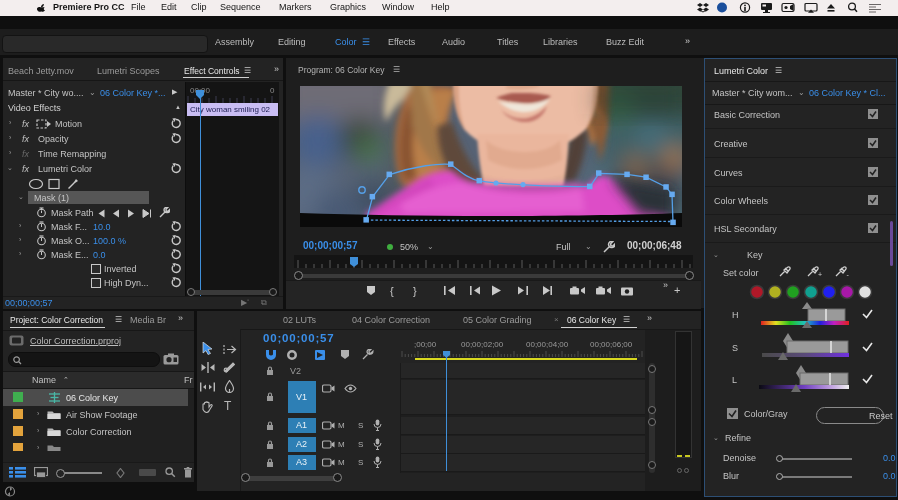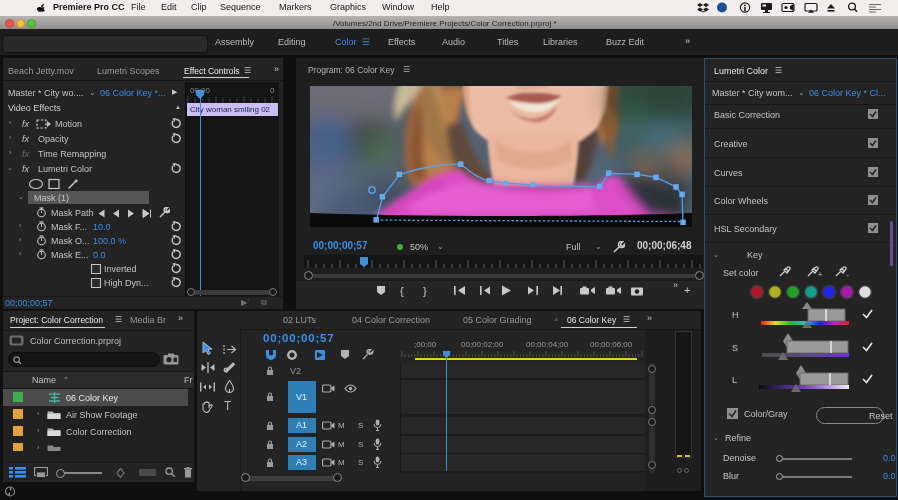--- a/index.html
+++ b/index.html
@@ -62,26 +62,20 @@
 
     <g stroke="#6a6666" stroke-width="1">
           <line x1="172" y1="2.5" x2="184" y2="2.5"></line>
           <line x1="172" y1="5" x2="179" y2="5"></line>
           <line x1="172" y1="7.5" x2="184" y2="7.5"></line>
           <line x1="172" y1="10" x2="179" y2="10"></line>
         </g>
   </svg>
 </div>
 
-<div class="abs" id="titlebar" style="left:0;top:16px;width:898px;height:13px;background:linear-gradient(#b6b3b3,#908d8d);border-bottom:1px solid #5a5858;">
-  <div class="abs" style="left:5px;top:3px;width:7px;height:7px;border-radius:50%;background:#f0564e;border:0.5px solid #c04840;"></div>
-  <div class="abs" style="left:16px;top:3px;width:7px;height:7px;border-radius:50%;background:#f6bd3e;border:0.5px solid #c29432;"></div>
-  <div class="abs" style="left:27px;top:3px;width:7px;height:7px;border-radius:50%;background:#56c63f;border:0.5px solid #47a033;"></div>
-  <div class="txt" style="left:333px;top:3px;font-size:8px;color:#262424;">/Volumes/2nd Drive/Premiere Projects/Color Correction.prproj *</div>
-</div>
 
 <div class="abs" id="tabbar" style="left:0;top:29px;width:898px;height:26px;background:#1d1d1d;color:#bdbdbd;font-size:9px;">
   <div class="abs" style="left:2px;top:6px;width:204px;height:16px;background:#292929;border-radius:4px;border:1px solid #131313;"></div>
   <div class="txt" style="left:215px;top:8px;">Assembly</div>
   <div class="txt" style="left:278px;top:8px;">Editing</div>
   <div class="txt" style="left:335px;top:8px;color:#3a8fea;">Color</div>
   <div class="txt" style="left:362px;top:8px;color:#3a8fea;">☰</div>
   <div class="txt" style="left:388px;top:8px;">Effects</div>
   <div class="txt" style="left:442px;top:8px;">Audio</div>
   <div class="txt" style="left:497px;top:8px;">Titles</div>
@@ -253,21 +247,21 @@
   <div class="txt" style="left:7px;top:4px;font-size:8.5px;color:#e8e8e8;">Project: Color Correction</div>
   <div class="abs" style="left:7px;top:16px;width:95px;height:1px;background:#d0d0d0;"></div>
   <div class="txt" style="left:112px;top:4px;font-size:8px;color:#c8c8c8;">☰</div>
   <div class="txt" style="left:127px;top:4px;color:#9b9b9b;text-align:center;">Media Br</div>
   <div class="txt" style="left:175px;top:2px;color:#c8c8c8;letter-spacing:-1px;">››</div>
   <div class="abs" style="left:0;top:19px;width:191px;height:1px;background:#171717;"></div>
   <svg class="abs" style="left:6px;top:24px;" width="15" height="11">
         <rect x="0.5" y="0.5" width="14" height="10" rx="2" fill="#6b6b6b"></rect>
         <rect x="3" y="2.5" width="9" height="6" rx="1" fill="#232323"></rect>
       </svg>
-  <div class="txt" style="left:27px;top:25px;color:#bdbdbd;">Color Correction.prproj</div>
+  <div class="txt" style="left:27px;top:25px;color:#bdbdbd;text-decoration:underline;">Color Correction.prproj</div>
   <div class="abs" style="left:5px;top:41px;width:150px;height:13px;background:#141414;border:1px solid #0e0e0e;border-radius:7px;">
     <svg class="abs" style="left:4px;top:2.5px;" width="9" height="9">
           <circle cx="3.6" cy="3.6" r="2.8" fill="none" stroke="#9a9a9a" stroke-width="1.2"></circle>
           <line x1="5.8" y1="5.8" x2="8" y2="8" stroke="#9a9a9a" stroke-width="1.3"></line>
         </svg>
   </div>
   <svg class="abs" style="left:160px;top:42px;" width="16" height="12">
         <rect x="0.5" y="2" width="15" height="9.5" rx="1.5" fill="#9a9a9a"></rect>
         <rect x="5" y="0.5" width="6" height="2.5" fill="#9a9a9a"></rect>
         <circle cx="6" cy="6.7" r="2.6" fill="#232323"></circle>
@@ -344,21 +338,21 @@
         </svg>
   </div>
 </div>
 
 <svg class="abs" style="left:4px;top:486px;" width="12" height="11">
       <circle cx="6" cy="5.5" r="4.5" fill="none" stroke="#8a8a8a" stroke-width="1.2"></circle>
       <path d="M6 1l2.2 2L6 5z" fill="#8a8a8a"></path>
       <path d="M6 10l-2.2-2L6 6z" fill="#8a8a8a"></path>
     </svg>
 
-<div class="abs" id="program" style="left:286px;top:58px;width:431px;height:250px;background:#1e1e1e;margin-left:10px;">
+<div class="abs" id="program" style="left:286px;top:58px;width:431px;height:250px;background:#1e1e1e;">
   <div class="abs" style="left:0;top:222px;width:415px;height:28px;background:#242424;border-top:1px solid #191919;"></div>
   <div class="txt" style="left:12px;top:7px;font-size:8.5px;color:#b4b4b4;">Program: 06 Color Key</div>
   <div class="txt" style="left:107px;top:7px;font-size:8px;color:#b4b4b4;">☰</div>
 
   <svg class="abs" style="left:14px;top:28px;" width="382" height="141" viewBox="0 0 382 141">
     <defs>
       <filter id="b12" x="-40%" y="-40%" width="180%" height="180%">
             <feGaussianBlur stdDeviation="11"></feGaussianBlur>
           </filter>
       <filter id="b6" x="-40%" y="-40%" width="180%" height="180%">

